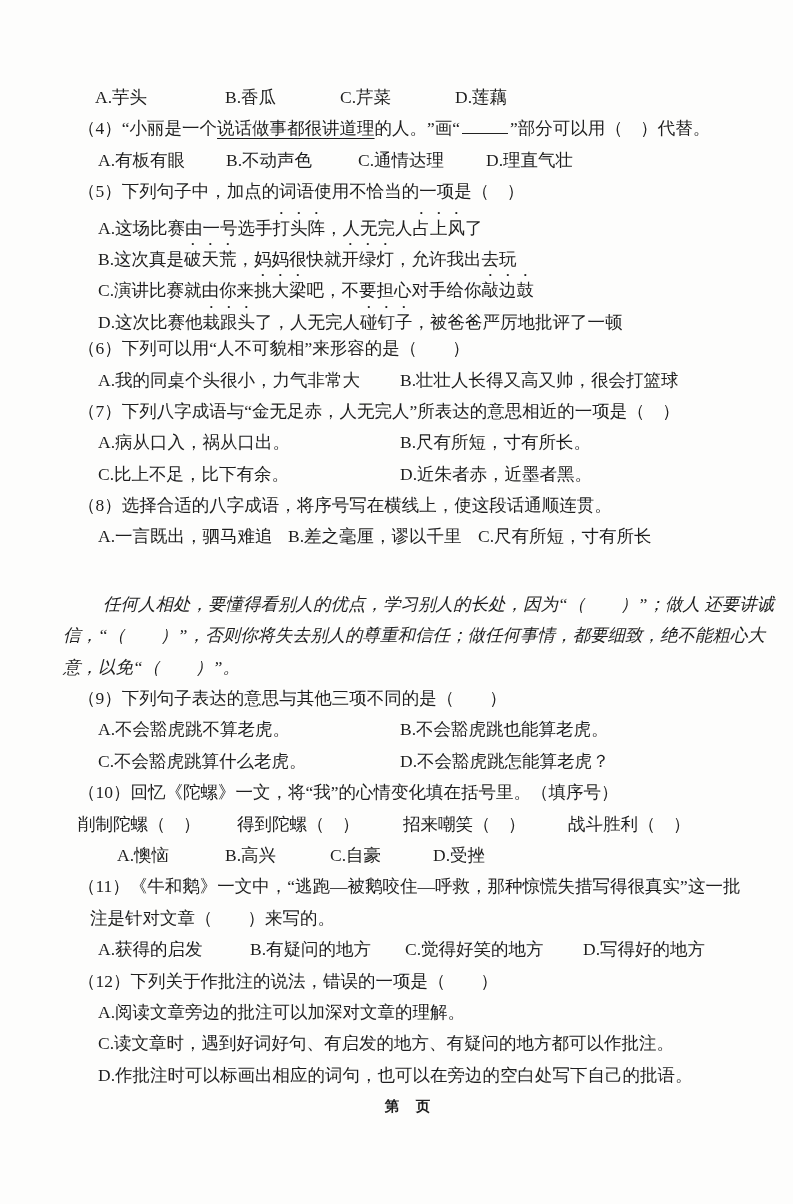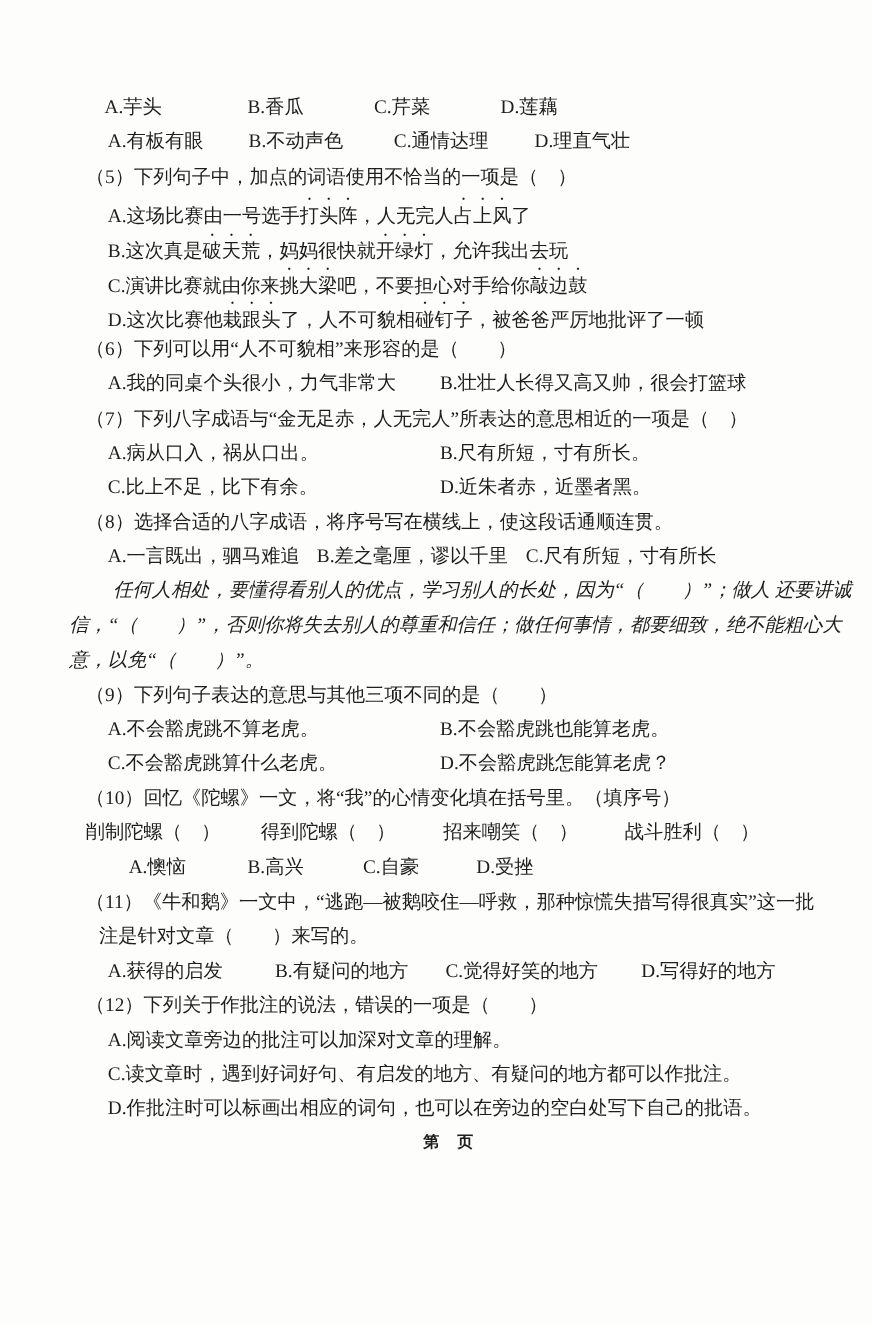--- a/index.html
+++ b/index.html
@@ -8,21 +8,21 @@
     width: 793px; height: 1204px;
     background: #fdfdfc; color: #1e1e1e;
     font-family: "Liberation Serif", "DejaVu Serif", serif;
     overflow: hidden;
   }
   .page { position: relative; width: 793px; height: 1204px; padding: 82px 40px 0 63px; font-family: Liberation Serif, serif; }
   .line { height: 31.4px; line-height: 31.4px; font-size: 17.5px; white-space: nowrap; }
   .indent-stem  { padding-left: 15px; }
   .indent-opt   { padding-left: 35px; }
   .indent-cont  { padding-left: 27px; }
-  .indent-para1 { padding-left: 40px; }
+  .indent-para1 { padding-left: 40px; margin-top: 36px; }
   .indent-q10   { padding-left: 54px; }
   .o { display: inline-block; }
   .colA { width: 302px; }
   .w103{width:103px}.w105{width:105px}.w108{width:108px}.w115{width:115px}
   .w128{width:128px}.w130{width:130px}.w132{width:132px}.w152{width:152px}
   .w155{width:155px}.w159{width:159px}.w165{width:165px}.w166{width:166px}
   .w178{width:178px}.w190{width:190px}
   .emph {
     -webkit-text-emphasis: filled dot; -webkit-text-emphasis-position: over right;
     text-emphasis: filled dot; text-emphasis-position: over right;
@@ -40,37 +40,40 @@
 </style>
 </head>
 <body>
 
 <div class="page">
 
   <div class="line" style="padding-left:32px">
     <span class="o w130">A.芋头</span><span class="o w115">B.香瓜</span><span class="o w115">C.芹菜</span><span class="o">D.莲藕</span>
   </div>
 
+  <div class="line indent-stem">
+    <span>（4）“小丽是一个</span><span class="ul">说话做事都很讲道理</span><span>的人。”画“</span><span class="blank"></span><span>”部分可以用（　）代替。</span>
+  </div>
 
   <div class="line indent-opt">
     <span class="o w128">A.有板有眼</span><span class="o w132">B.不动声色</span><span class="o w128">C.通情达理</span><span class="o">D.理直气壮</span>
   </div>
 
   <div class="line indent-stem">（5）下列句子中，加点的词语使用不恰当的一项是（　）</div>
   <div class="line indent-opt">
     <span>A.这场比赛由一号选手</span><span class="emph">打头阵</span><span>，人无完人</span><span class="emph">占上风</span><span>了</span>
   </div>
   <div class="line indent-opt">
     <span>B.这次真是</span><span class="emph">破天荒</span><span>，妈妈很快就</span><span class="emph">开绿灯</span><span>，允许我出去玩</span>
   </div>
   <div class="line indent-opt">
     <span>C.演讲比赛就由你来</span><span class="emph">挑大梁</span><span>吧，不要担心对手给你</span><span class="emph">敲边鼓</span>
   </div>
   <div class="line indent-opt">
-    <span>D.这次比赛他</span><span class="emph">栽跟头</span><span>了，人不可貌相</span><span class="emph">碰钉子</span><span>，被爸爸严厉地批评了一顿</span>
+    <span>D.这次比赛他</span><span class="emph">栽跟头</span><span>了，人无完人</span><span class="emph">碰钉子</span><span>，被爸爸严厉地批评了一顿</span>
   </div>
 
   <div class="line indent-stem">（6）下列可以用“人不可貌相”来形容的是（　　）</div>
   <div class="line indent-opt">
     <span class="o colA">A.我的同桌个头很小，力气非常大</span><span class="o">B.壮壮人长得又高又帅，很会打篮球</span>
   </div>
 
   <div class="line indent-stem">（7）下列八字成语与“金无足赤，人无完人”所表达的意思相近的一项是（　）</div>
   <div class="line indent-opt">
     <span class="o colA">A.病从口入，祸从口出。</span><span class="o">B.尺有所短，寸有所长。</span>

